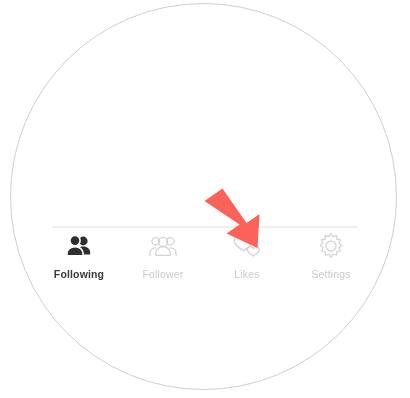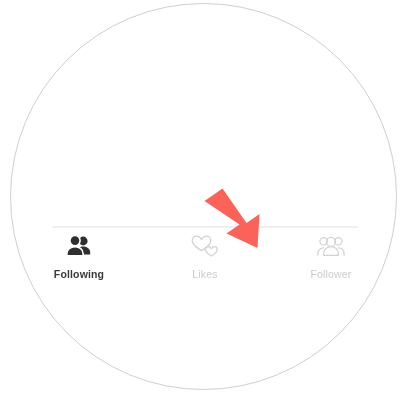--- a/index.html
+++ b/index.html
@@ -124,20 +124,37 @@
               <circle cx="19.2" cy="7.0" r="4.4"></circle>
               <path d="M19.2 12.4c-4.0 0-7.0 2.6-7.0 6.0v2.1h14.0v-2.1c0-3.4-3.0-6.0-7.0-6.0z"></path>
             </g>
             <g fill="#2f2f2f">
               <circle cx="11.0" cy="6.6" r="5.1" stroke="#ffffff" stroke-width="1.6"></circle>
               <path d="M11.0 12.6c-4.6 0-8.1 3.0-8.1 6.9v2.2h16.2v-2.2c0-3.9-3.5-6.9-8.1-6.9z" stroke="#ffffff" stroke-width="1.6"></path>
             </g>
           </svg>
         </span>
         <span class="tab-label">Following</span>
+      </div>
+
+      <div class="tab">
+        <span class="tab-icon">
+          <svg width="30" height="24" viewBox="0 0 30 24" fill="none" stroke="#d2d2d2" stroke-width="1.25" stroke-linecap="round" stroke-linejoin="round">
+
+            <circle cx="7.6" cy="7.3" r="3.7"></circle>
+            <path d="M1.9 21.3v-2.0c0-3.1 2.6-5.5 5.7-5.5"></path>
+
+            <circle cx="22.4" cy="7.3" r="3.7"></circle>
+            <path d="M28.1 21.3v-2.0c0-3.1-2.6-5.5-5.7-5.5"></path>
+
+            <circle cx="15.0" cy="7.9" r="4.5"></circle>
+            <path d="M7.7 21.3v-2.2c0-3.6 3.3-6.4 7.3-6.4s7.3 2.8 7.3 6.4v2.2z"></path>
+          </svg>
+        </span>
+        <span class="tab-label">Follower</span>
       </div>
 
       <div class="tab">
         <span class="tab-icon">
           <svg width="30" height="24" viewBox="0 0 30 24" fill="none" stroke="#d2d2d2" stroke-width="1.25" stroke-linecap="round" stroke-linejoin="round">
             <path d="M11.5 16.6 C 11.5 16.6 2.2 11.3 2.2 6.4
                      C 2.2 3.7 4.2 2.0 6.3 2.0
                      C 8.3 2.0 10.4 3.3 11.5 5.4
                      C 12.6 3.3 14.7 2.0 16.7 2.0
                      C 18.8 2.0 20.8 3.7 20.8 6.4
@@ -146,38 +163,35 @@
                      C 15.4 13.8 16.7 12.7 18.0 12.7
                      C 19.3 12.7 20.6 13.5 21.3 14.8
                      C 22.0 13.5 23.3 12.7 24.6 12.7
                      C 25.9 12.7 27.2 13.8 27.2 15.5
                      C 27.2 18.6 21.3 22.0 21.3 22.0 Z"></path>
           </svg>
         </span>
         <span class="tab-label">Likes</span>
       </div>
 
+
       <div class="tab">
         <span class="tab-icon">
-          <svg width="30" height="24" viewBox="0 0 30 24" fill="none" stroke="#d2d2d2" stroke-width="1.25" stroke-linecap="round" stroke-linejoin="round">
-
-            <circle cx="7.6" cy="7.3" r="3.7"></circle>
-            <path d="M1.9 21.3v-2.0c0-3.1 2.6-5.5 5.7-5.5"></path>
-
-            <circle cx="22.4" cy="7.3" r="3.7"></circle>
-            <path d="M28.1 21.3v-2.0c0-3.1-2.6-5.5-5.7-5.5"></path>
-
-            <circle cx="15.0" cy="7.9" r="4.5"></circle>
-            <path d="M7.7 21.3v-2.2c0-3.6 3.3-6.4 7.3-6.4s7.3 2.8 7.3 6.4v2.2z"></path>
-          </svg>
-        </span>
-        <span class="tab-label">Follower</span>
-      </div>
-
-
+          <svg width="26" height="26" viewBox="0 0 26 26" fill="none" stroke="#d2d2d2" stroke-width="1.25" stroke-linecap="round" stroke-linejoin="round">
+            <circle cx="13" cy="13" r="5.0"></circle>
+            <path d="M13 1.6 L 15.0 4.6 L 18.6 3.6 L 18.8 7.2
+                     L 22.4 8.0 L 21.0 11.4 L 23.8 13.8 L 21.0 16.2
+                     L 22.4 19.6 L 18.8 20.4 L 18.6 24.0 L 15.0 23.0
+                     L 13 26.0 L 11.0 23.0 L 7.4 24.0 L 7.2 20.4
+                     L 3.6 19.6 L 5.0 16.2 L 2.2 13.8 L 5.0 11.4
+                     L 3.6 8.0 L 7.2 7.2 L 7.4 3.6 L 11.0 4.6 Z" transform="translate(0,-0.8) scale(1,0.96)"></path>
+          </svg>
+        </span>
+        <span class="tab-label">Settings</span>
+      </div>
 
     </div>
   </div>
 
   <div class="arrow">
     <svg width="86" height="62" viewBox="0 0 86 62">
       <path d="M8.5 13.0 L 26.5 0.5 L 50.5 35.0 L 63.5 26.0 L 61.5 60.0 L 30.5 45.5 L 43.5 36.5 Z" fill="#FB635A"></path>
     </svg>
   </div>
 

